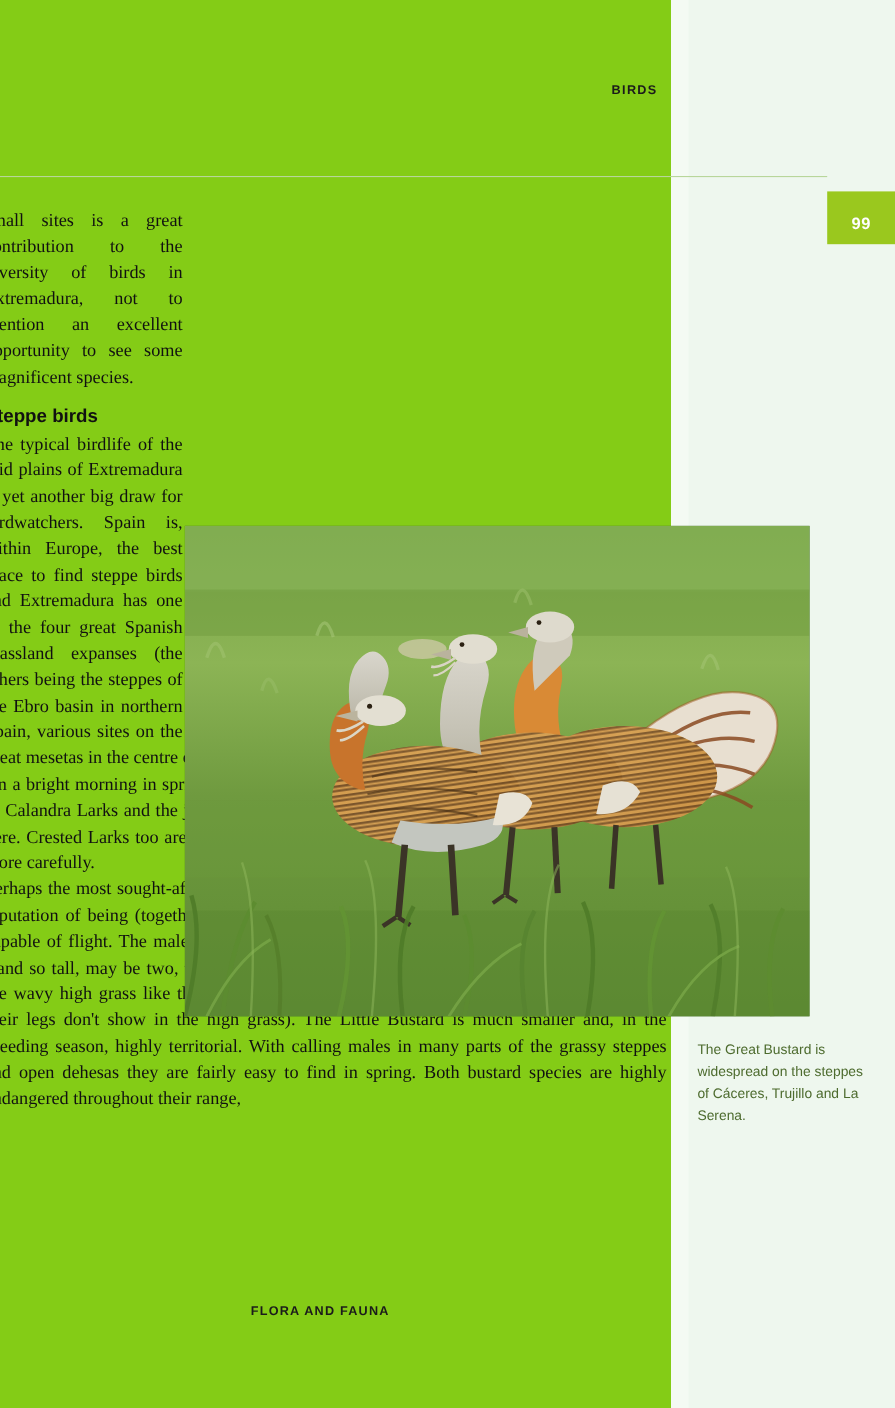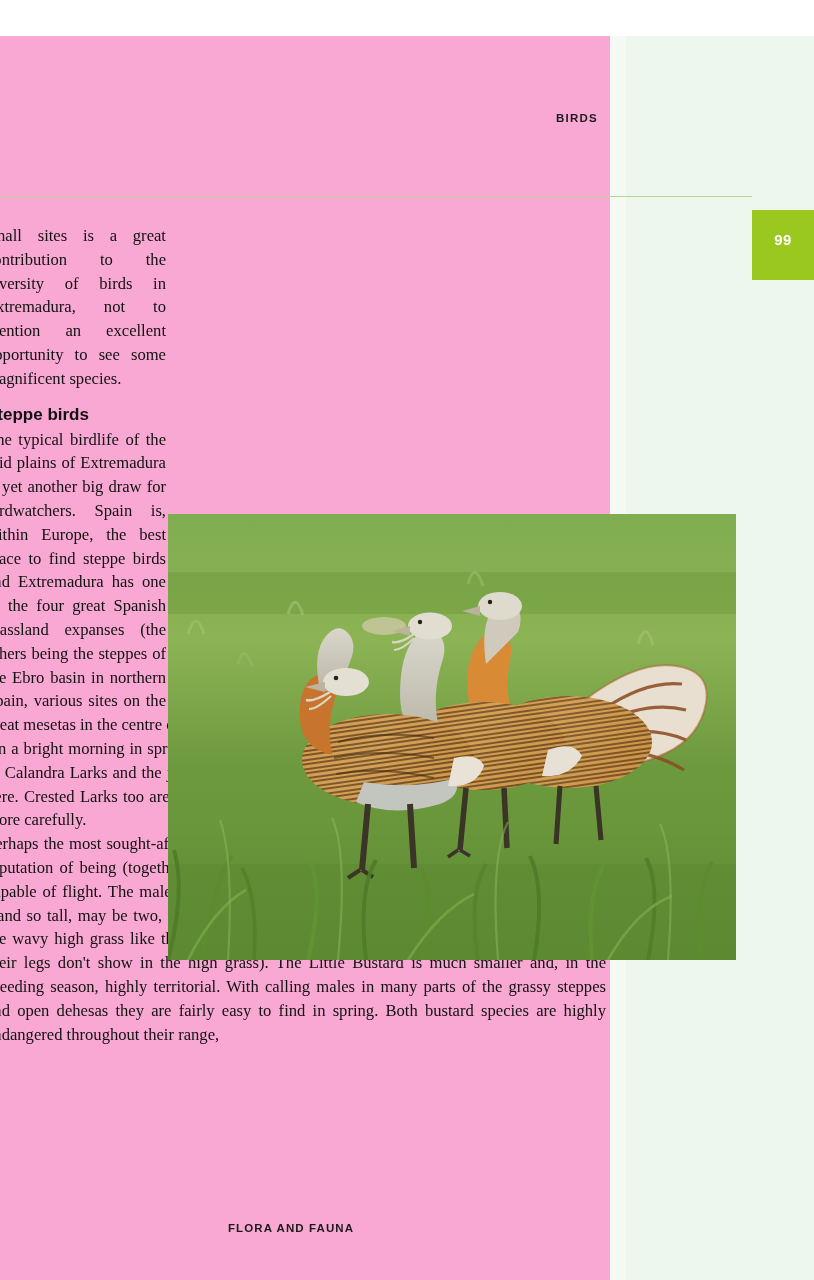--- a/index.html
+++ b/index.html
@@ -12,22 +12,21 @@
     background: #ffffff;
     font-family: "Liberation Serif", serif;
     overflow: hidden;
     position: relative;
   }
 
   
   .page {
     position: absolute;
     inset: 0;
-    background: #f9a8d4;
-    margin-top: 36px;
+    background: #84cc16;
   }
   
   .band-right {
     position: absolute;
     left: 610px;
     top: 0;
     width: 204px;
     height: 1280px;
     background: #eef7ee;
   }
@@ -61,21 +60,21 @@
     height: 1px;
     background: #b8d69a;
   }
 
   
   .page-tab {
     position: absolute;
     left: 752px;
     top: 174px;
     width: 62px;
-    height: 70px;
+    height: 48px;
     background: #9ac81e;
   }
   .page-tab span {
     position: absolute;
     left: 0;
     right: 0;
     top: 21px;
     text-align: center;
     font-family: "Liberation Sans", sans-serif;
     font-size: 15px;
@@ -319,16 +318,17 @@
       </g>
       <g opacity="0.5">
         <path d="M60 446 q6 -100 -8 -140" stroke="#8fb85c" stroke-width="2.2" fill="none"></path>
         <path d="M170 446 q10 -108 -6 -142" stroke="#8fb85c" stroke-width="2.2" fill="none"></path>
         <path d="M330 446 q-8 -104 10 -138" stroke="#8fb85c" stroke-width="2.2" fill="none"></path>
         <path d="M500 446 q8 -102 -8 -136" stroke="#8fb85c" stroke-width="2.2" fill="none"></path>
       </g>
     </svg>
   </div>
 
+  <div class="caption">The Great Bustard is widespread on the steppes of Cáceres, Trujillo and La Serena.</div>
 
   <div class="footer">FLORA AND FAUNA</div>
 
 </div>
 
 </body></html>

